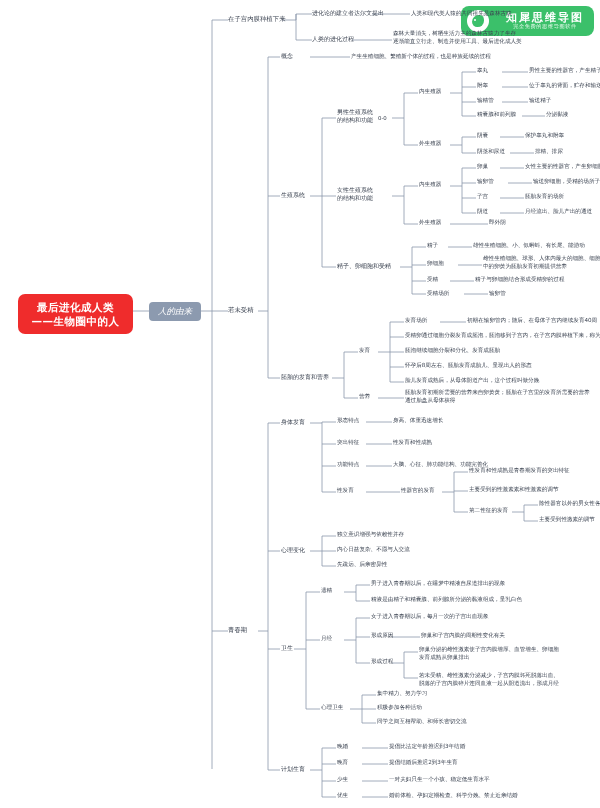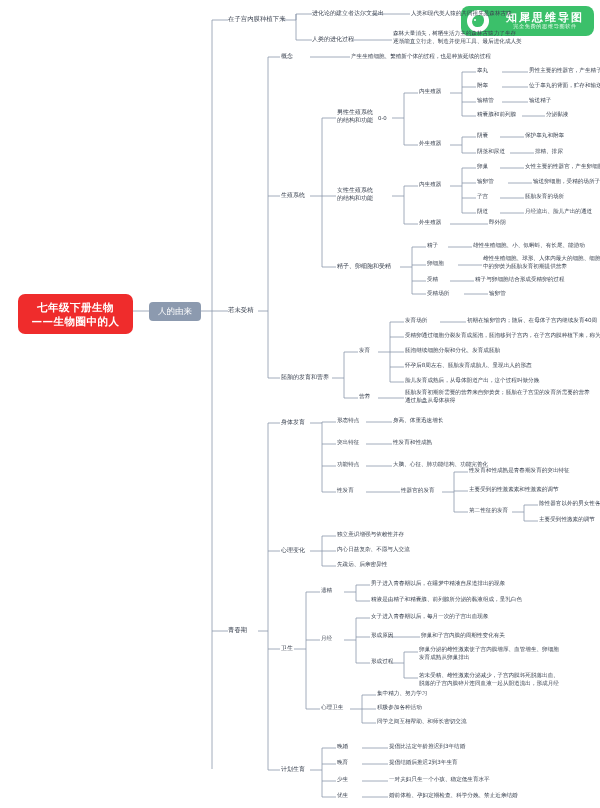--- a/index.html
+++ b/index.html
@@ -10,21 +10,21 @@
   }
   #map{position:absolute;left:0;top:0;width:600px;height:808px;}
   .node{position:absolute;color:#3d4450;line-height:1.35;white-space:pre;}
   .lvl-root{
     background:#ef2c2c;color:#fff;border-radius:7px;
     padding:6px 9px;font-size:10.5px;font-weight:bold;text-align:center;
     white-space:pre-line;letter-spacing:.5px;
   }
   .lvl-1{
     background:#8c9aaf;color:#fff;border-radius:4px;
-    padding:4px 9px;font-size:8.5px;white-space:nowrap;
+    padding:4px 9px;font-size:8.5px;white-space:nowrap;font-style:italic;
   }
   .lvl-2{font-size:6.4px;color:#3a4250;}
   .lvl-3{font-size:6px;color:#3a4250;}
   .lvl-4{font-size:5.6px;color:#3a4250;}
   .lvl-5{font-size:5.4px;color:#3a4250;}
   svg.links{position:absolute;left:0;top:0;width:600px;height:808px;pointer-events:none;}
   .logo{
     position:absolute;right:6px;top:6px;
     background:#3bc06a;border-radius:8px;
     padding:4px 10px 4px 6px;display:flex;align-items:center;gap:17px;text-align:center;
@@ -230,21 +230,21 @@
   </svg>
 
   <div class="logo">
     <div class="rhino"></div>
     <div class="ltxt">
       <span class="l1">知犀思维导图</span>
       <span class="l2">完全免费的思维导图软件</span>
     </div>
   </div>
 
-  <div class="node lvl-root" style="left:18px;top:294px;width:97px;">七年级下册生物
+  <div class="node lvl-root" style="left:18px;top:294px;width:97px;">最后进化成人类
 ——生物圈中的人</div>
 
   <div class="node lvl-1" style="left:149px;top:302px;">人的由来</div>
 
   <div class="node lvl-2" style="left:228px;top:15px;">在子宫内膜种植下来</div>
   <div class="node lvl-2" style="left:228px;top:306px;">若未受精</div>
   <div class="node lvl-2" style="left:228px;top:626px;">青春期</div>
 
   <div class="node lvl-3" style="left:312px;top:9px;">进化论的建立者达尔文提出</div>
   <div class="node lvl-4" style="left:411px;top:10px;">人类和现代类人猿的共同祖先是森林古猿</div>

